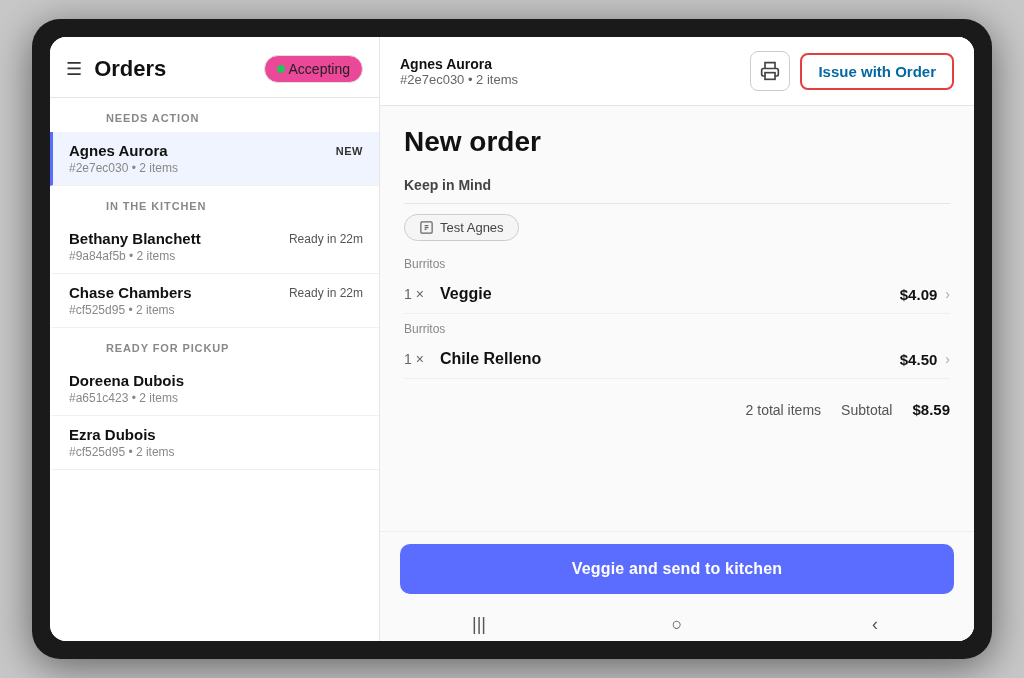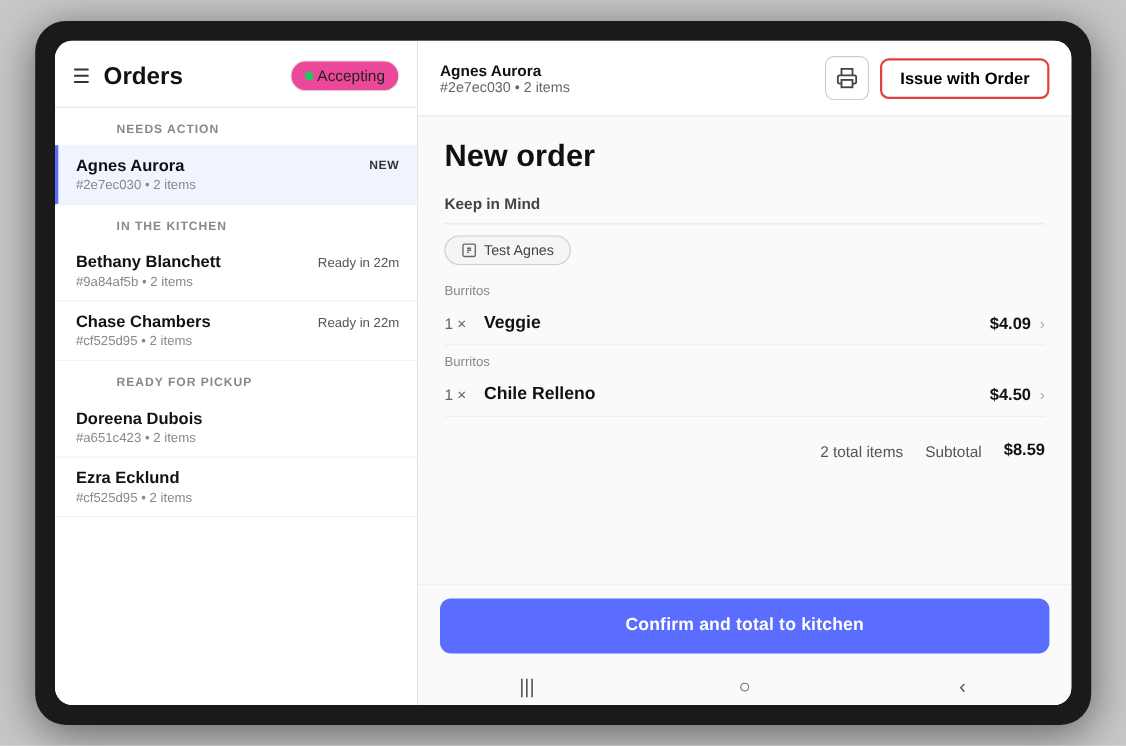--- a/index.html
+++ b/index.html
@@ -203,21 +203,21 @@
       color: #444;
     }
 
     .issue-btn {
       border: 2.5px solid #e53e3e;
       background: #fff;
       border-radius: 8px;
       padding: 8px 16px;
       font-size: 15px;
       font-weight: 700;
-      color: #000000;
+      color: #0369a1;
       cursor: pointer;
     }
 
     .order-detail {
       flex: 1;
       overflow-y: auto;
       padding: 20px 24px;
     }
 
     .new-order-title {
@@ -404,21 +404,21 @@
         <div class="order-item">
           <div class="order-item-top">
             <span class="order-name">Doreena Dubois</span>
           </div>
           <div class="order-sub">
             <span>#a651c423</span> • <span>2 items</span>
           </div>
         </div>
         <div class="order-item">
           <div class="order-item-top">
-            <span class="order-name">Ezra Ecklund</span>
+            <span class="order-name">Ezra Dubois</span>
           </div>
           <div class="order-sub">
             <span>#cf525d95</span> • <span>2 items</span>
           </div>
         </div>
       </div>
 
       <div class="main-content">
 
         <div class="top-bar">
@@ -476,21 +476,21 @@
 
           
           <div class="totals-row">
             <span class="totals-count">2 total items</span>
             <span class="totals-subtotal-label">Subtotal</span>
             <span class="totals-amount">$8.59</span>
           </div>
         </div>
 
         <div class="bottom-bar">
-          <button class="confirm-btn">Confirm and total to kitchen</button>
+          <button class="confirm-btn">Veggie and send to kitchen</button>
         </div>
 
         <div class="nav-bar">
           <span class="nav-icon">|||</span>
           <span class="nav-icon">○</span>
           <span class="nav-icon">‹</span>
         </div>
       </div>
 
     </div>

